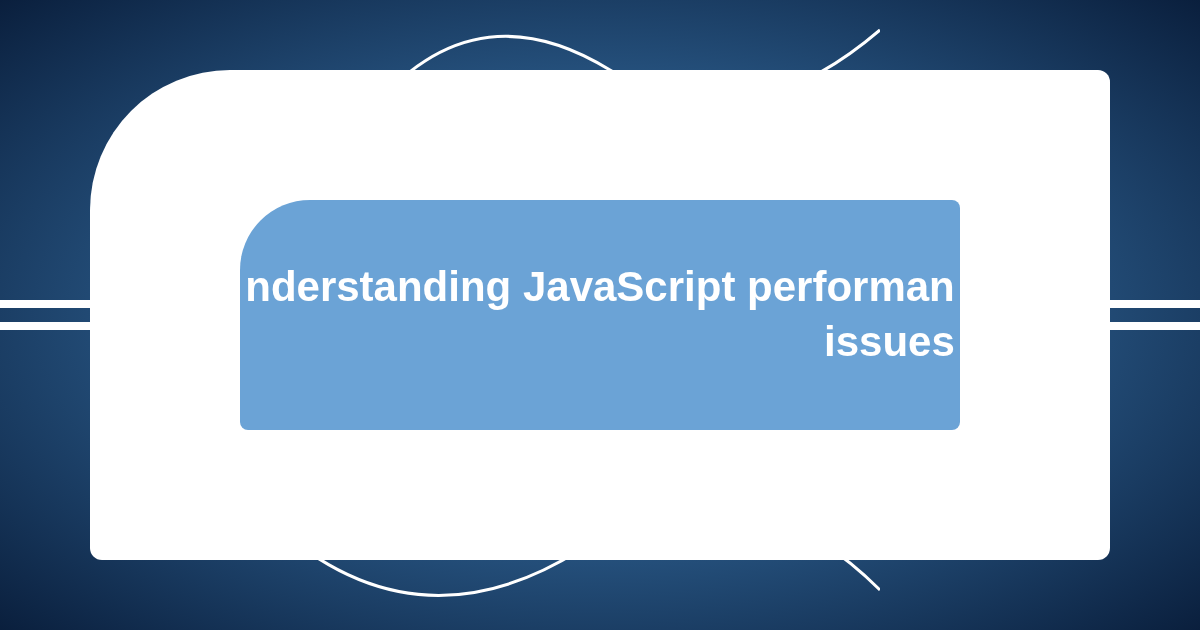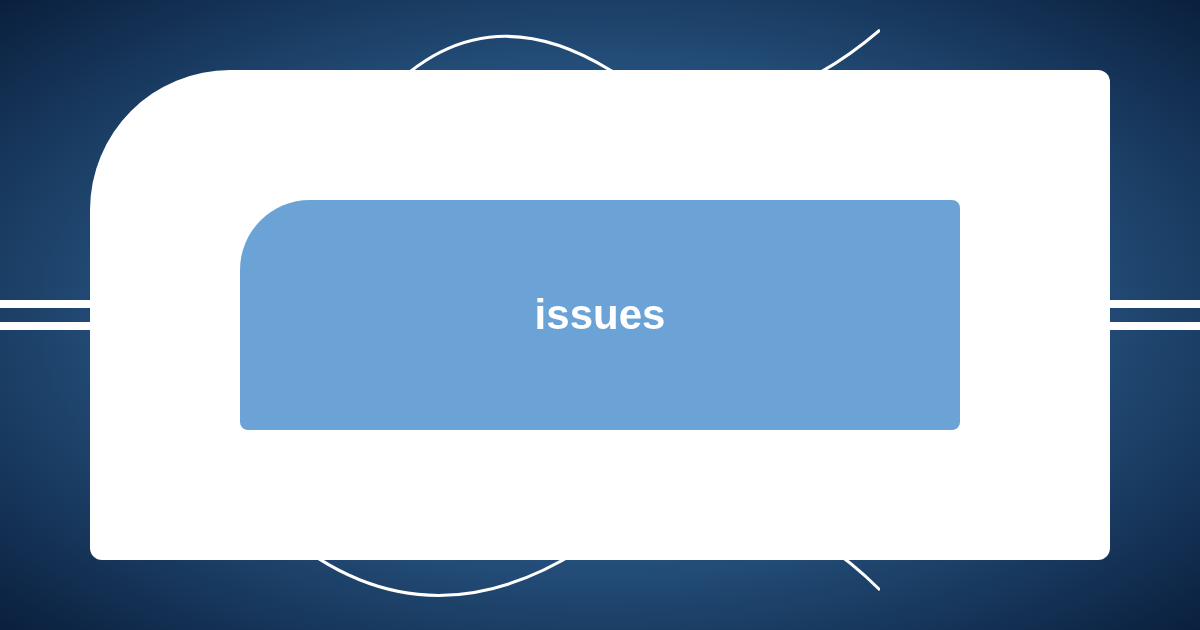--- a/index.html
+++ b/index.html
@@ -74,21 +74,21 @@
     .title-text {
       color: #ffffff;
       font-size: 42px;
       font-weight: 600;
       text-align: center;
       line-height: 1.3;
       white-space: nowrap;
     }
     .title-line2 {
       display: block;
-      text-align: left;
+      text-align: right;
     }
   </style>
 </head>
 <body>
 
 <div class="horizontal-bars">
   <div class="bar"></div>
   <div class="bar-gap"></div>
   <div class="bar"></div>
 </div>
@@ -98,15 +98,16 @@
 </svg>
 
 <svg class="wave-bottom" viewBox="0 0 600 220">
   <path d="M 0 80 Q 140 200, 300 100 T 600 140" stroke="#ffffff" stroke-width="3" fill="none"></path>
 </svg>
 
 <div class="main-shape"></div>
 
 <div class="inner-shape">
   <div class="title-text">
+    <span>nderstanding JavaScript performan</span>
     <span class="title-line2">issues</span>
   </div>
 </div>
 
 </body></html>

